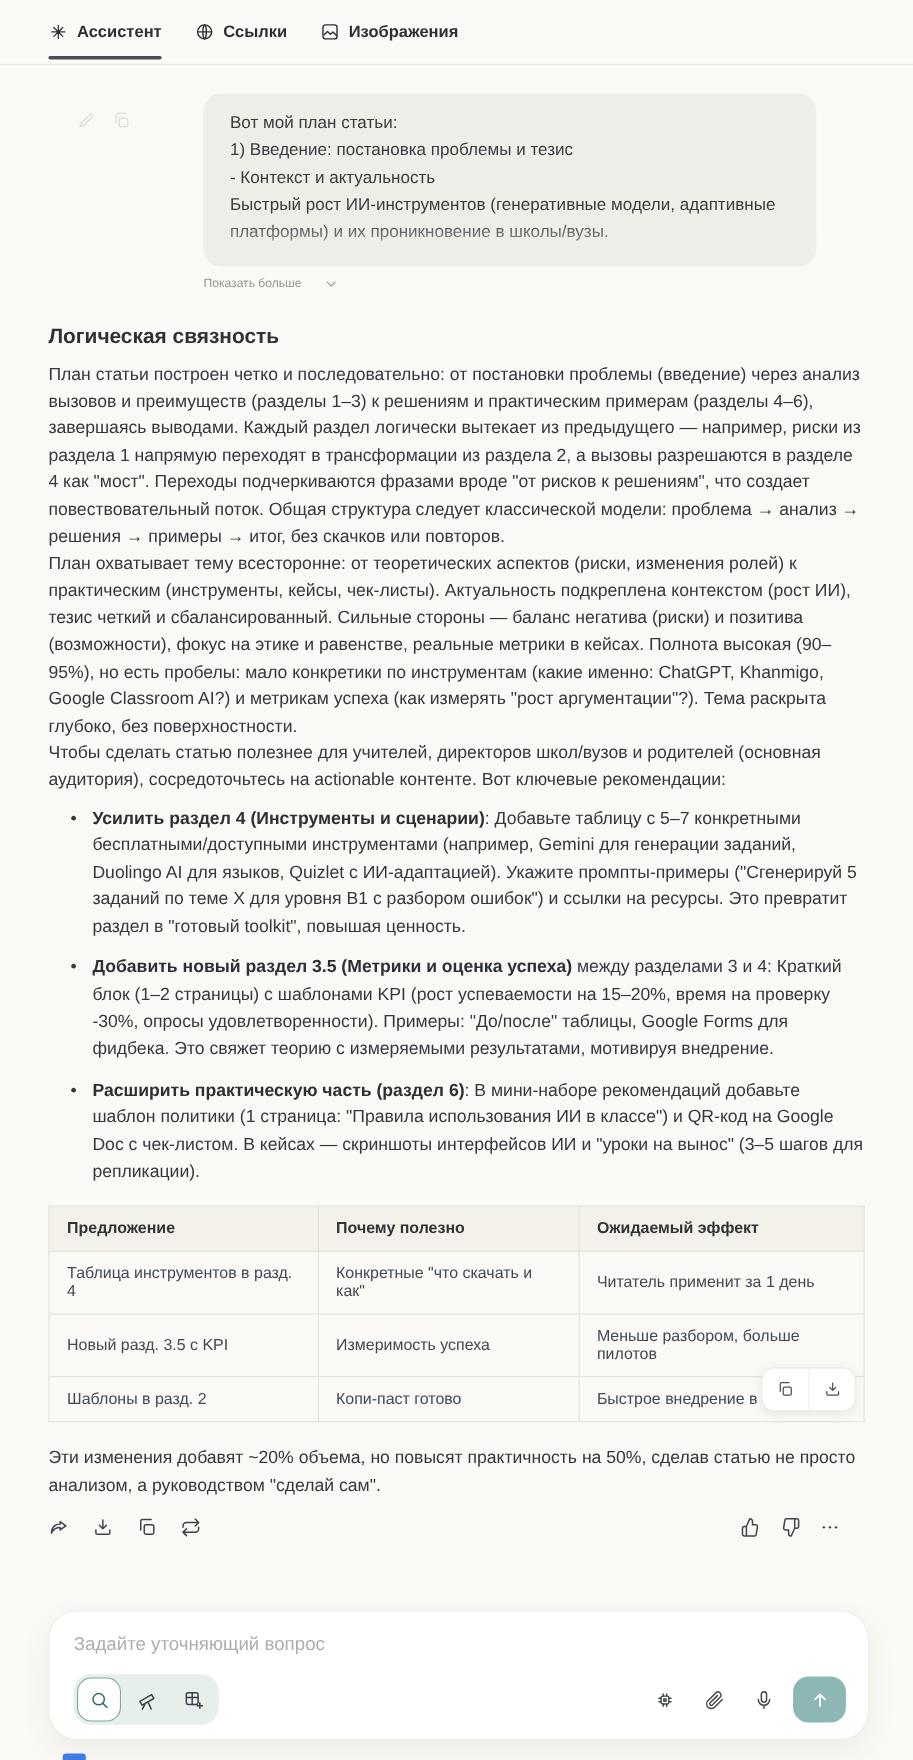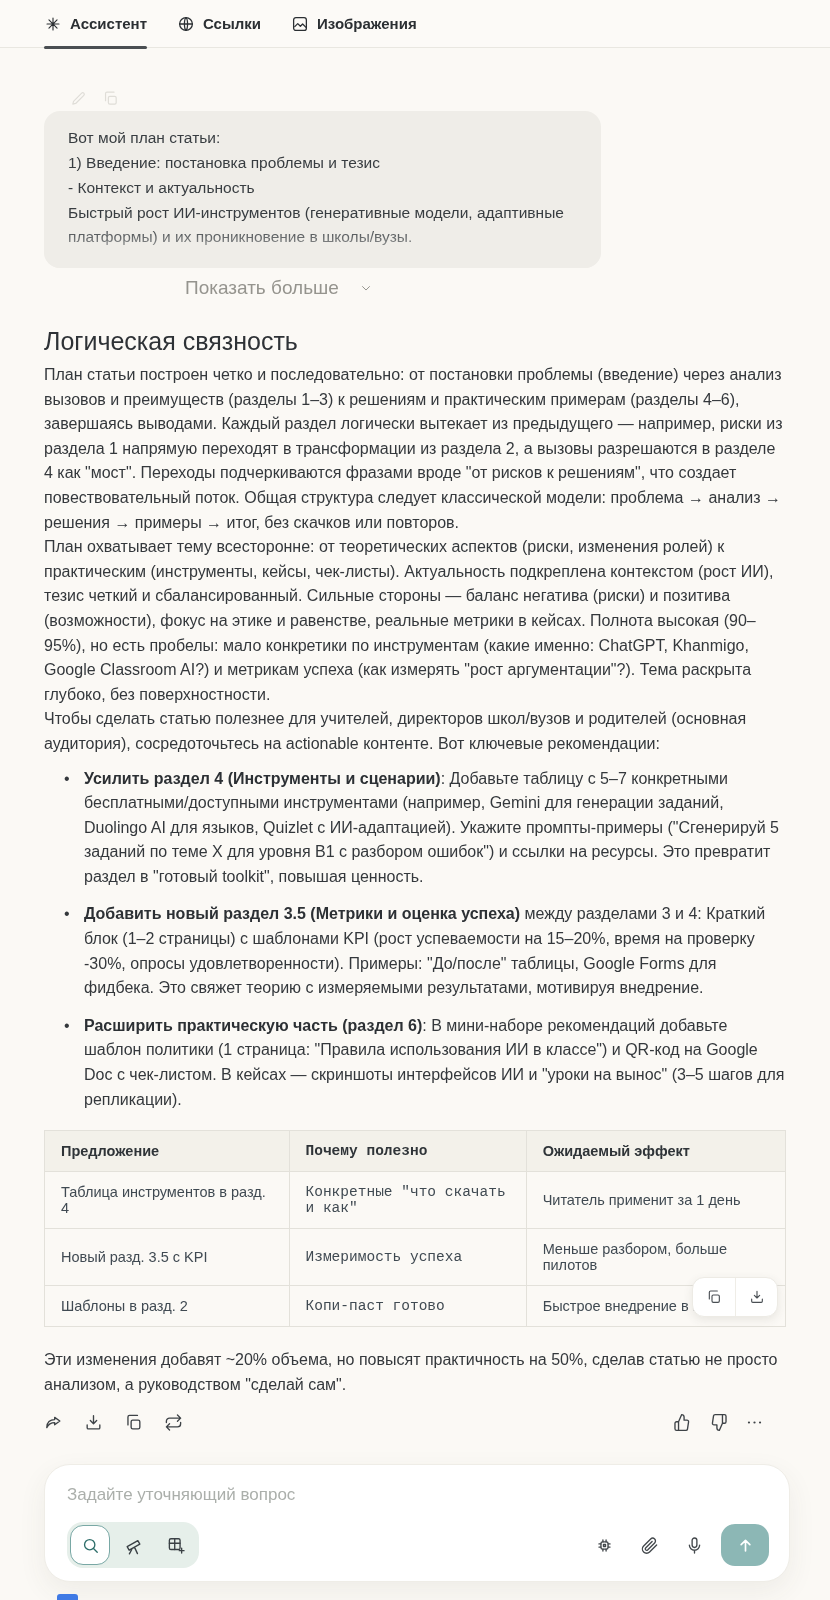--- a/index.html
+++ b/index.html
@@ -1,61 +1,61 @@
 <!DOCTYPE html>
 <html><head>
 <meta charset="utf-8">
 <style>
   html,body{margin:0;padding:0;width:830px;height:1600px;overflow:hidden;
     font-family:"Liberation Sans","DejaVu Sans",sans-serif;background:#FBF9F5;color:#33383C;}
   .page{position:relative;width:830px;height:1600px;}
 
   
-  .tabbar{height:48px;display:flex;align-items:center;gap:30px;padding:0 44px;
+  .tabbar{height:59px;display:flex;align-items:center;gap:30px;padding:0 44px;
     border-bottom:1px solid #E9E7E1;background:#FCFAF7;box-sizing:border-box;}
   .tab{position:relative;height:48px;display:flex;align-items:center;gap:8px;cursor:pointer;
     font-size:15px;font-weight:600;color:#2B2F33;}
   .tab .icn{display:flex;}
   .tab svg{width:18px;height:18px;stroke:#2B2F33;}
   .tab.active::after{content:"";position:absolute;left:0;right:0;bottom:-1px;height:3px;
     background:#4A4E52;border-radius:2px;}
 
   main{padding:0 44px;}
 
   
-  .quote-row{display:flex;margin-top:26px;flex-direction:column;}
+  .quote-row{display:flex;margin-top:26px;}
   .quote-actions{width:141px;box-sizing:border-box;padding:16px 0 0 26px;display:flex;gap:15px;
     color:#C9C7C0;opacity:.55;}
   .quote-actions svg{width:17px;height:17px;}
   .quote-card{position:relative;width:557px;background:#EFEDE8;border-radius:16px;
     padding:15px 24px 18px;box-sizing:border-box;font-size:15.5px;line-height:24px;color:#383D41;}
   .quote-card p{margin:0 0 1px;}
   .quote-fade{position:absolute;left:0;right:0;bottom:0;height:42px;border-radius:0 0 16px 16px;
     background:linear-gradient(rgba(239,237,232,0),rgba(239,237,232,.96));pointer-events:none;}
   .show-more{display:flex;align-items:center;gap:20px;margin:9px 0 0 141px;border:0;background:none;
-    padding:0;font-family:inherit;font-size:19px;color:#95948E;cursor:pointer;}
+    padding:0;font-family:inherit;font-size:11px;color:#95948E;cursor:pointer;}
   .show-more svg{width:14px;height:14px;stroke:#95948E;}
 
   
-  h3{margin:30px 0 10px;font-size:25px;font-weight:400;color:#2E3236;line-height:24px;}
+  h3{margin:30px 0 10px;font-size:19px;font-weight:700;color:#2E3236;line-height:24px;}
   .body-p{margin:0;font-size:16px;line-height:24.6px;color:#34383C;}
   ul.bullets{list-style:none;margin:10px 0 16px;padding:0;}
   ul.bullets li{position:relative;padding-left:40px;margin-bottom:13px;
     font-size:16px;line-height:24.6px;color:#34383C;}
   ul.bullets li::before{content:"•";position:absolute;left:20px;top:0;color:#34383C;}
   .b{font-weight:700;color:#2C3034;}
 
   
   .table-wrap{position:relative;margin-top:18px;}
   table{width:100%;border-collapse:collapse;}
   th,td{border:1px solid #E3E1DA;text-align:left;padding:12px 16px;font-size:14.5px;}
   th{background:#F3F1EA;font-weight:700;color:#2F3438;}
   td{color:#404A52;}
   th:nth-child(1),td:nth-child(1){width:33%;}
-  th:nth-child(2),td:nth-child(2){width:32%;font-family:Liberation Mono, monospace;}
+  th:nth-child(2),td:nth-child(2){width:32%;}
   .table-tools{position:absolute;right:8px;bottom:10px;display:flex;background:#FFFFFF;
     border:1px solid #EDEBE5;border-radius:12px;box-shadow:0 3px 10px rgba(70,70,55,.10);z-index:2;}
   .table-tools button{width:42px;height:38px;border:0;background:none;display:grid;place-items:center;
     cursor:pointer;color:#4A4F54;}
   .table-tools button+button{border-left:1px solid #EFEDE7;}
   .table-tools svg{width:16px;height:16px;}
 
   .closing{margin:20px 0 0;font-size:16px;line-height:25px;color:#34383C;}
 
   

